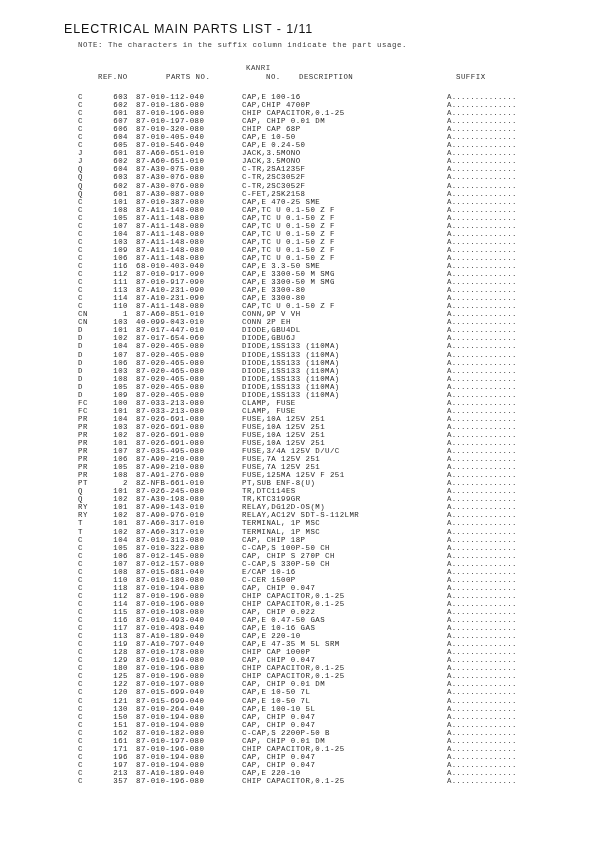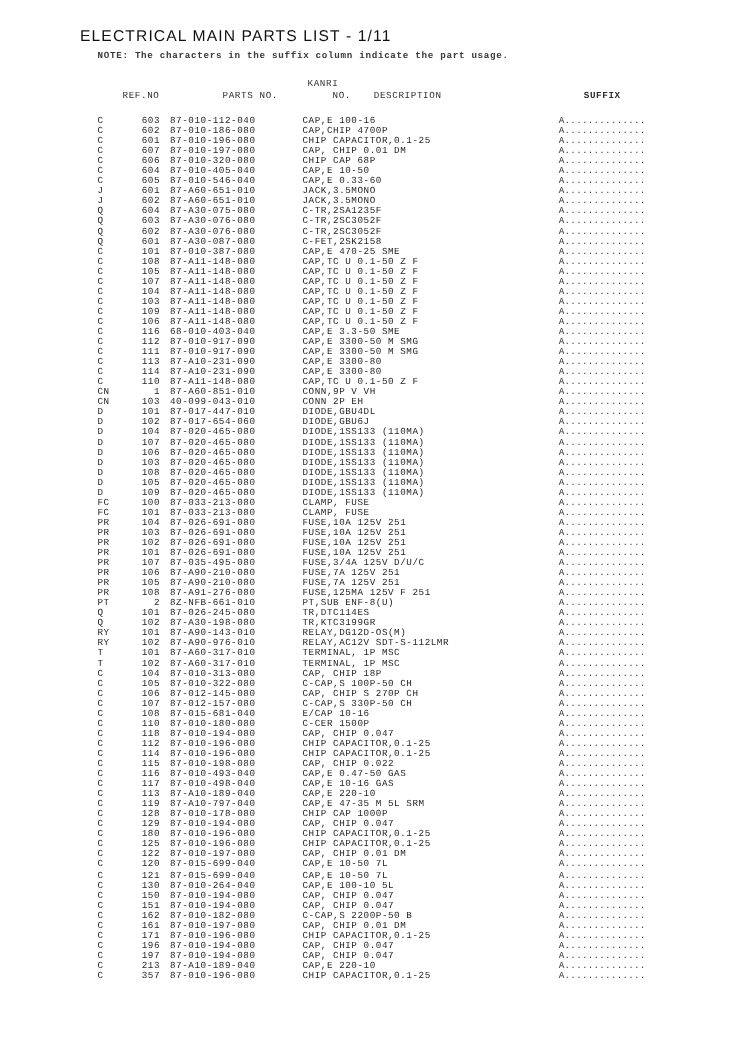--- a/index.html
+++ b/index.html
@@ -28,21 +28,20 @@
     white-space: nowrap;
   }
   .note {
     position: absolute;
     left: 78px;
     top: 41px;
     font-size: 7.4px;
     letter-spacing: 0.55px;
     color: #3a3a3a;
     white-space: nowrap;
-    font-weight: bold;
   }
   .leader {
     position: absolute;
     left: 78px;
     top: 57px;
     font-size: 7.4px;
     letter-spacing: 0.3px;
     color: #444444;
     white-space: nowrap;
   }
@@ -59,24 +58,24 @@
   .colhead {
     position: absolute;
     top: 73px;
     font-size: 7.4px;
     letter-spacing: 0.5px;
     color: #2f2f2f;
     white-space: nowrap;
     padding-left: 20px;
   }
   .ch-ref   { left: 78px; }
-  .ch-parts { left: 158px; }
+  .ch-parts { left: 146px; }
   .ch-kanri { left: 246px; }
   .ch-desc  { left: 279px; }
-  .ch-suf   { left: 447px; font-weight: bold; }
+  .ch-suf   { left: 436px; }
 
   .rows {
     position: absolute;
     left: 0;
     top: 93px;
     width: 595px;
   }
   .row {
     position: relative;
     height: 8.05px;
@@ -154,21 +153,21 @@
         <span class="cell c-ref">C</span>
         <span class="cell c-num">604</span>
         <span class="cell c-parts">87-010-405-040</span>
         <span class="cell c-desc">CAP,E 10-50</span>
         <span class="cell c-suffix">A..............</span>
       </div>
       <div class="row">
         <span class="cell c-ref">C</span>
         <span class="cell c-num">605</span>
         <span class="cell c-parts">87-010-546-040</span>
-        <span class="cell c-desc">CAP,E 0.33-60</span>
+        <span class="cell c-desc">CAP,E 0.24-50</span>
         <span class="cell c-suffix">A..............</span>
       </div>
       <div class="row">
         <span class="cell c-ref">J</span>
         <span class="cell c-num">601</span>
         <span class="cell c-parts">87-A60-651-010</span>
         <span class="cell c-desc">JACK,3.5MONO</span>
         <span class="cell c-suffix">A..............</span>
       </div>
       <div class="row">

